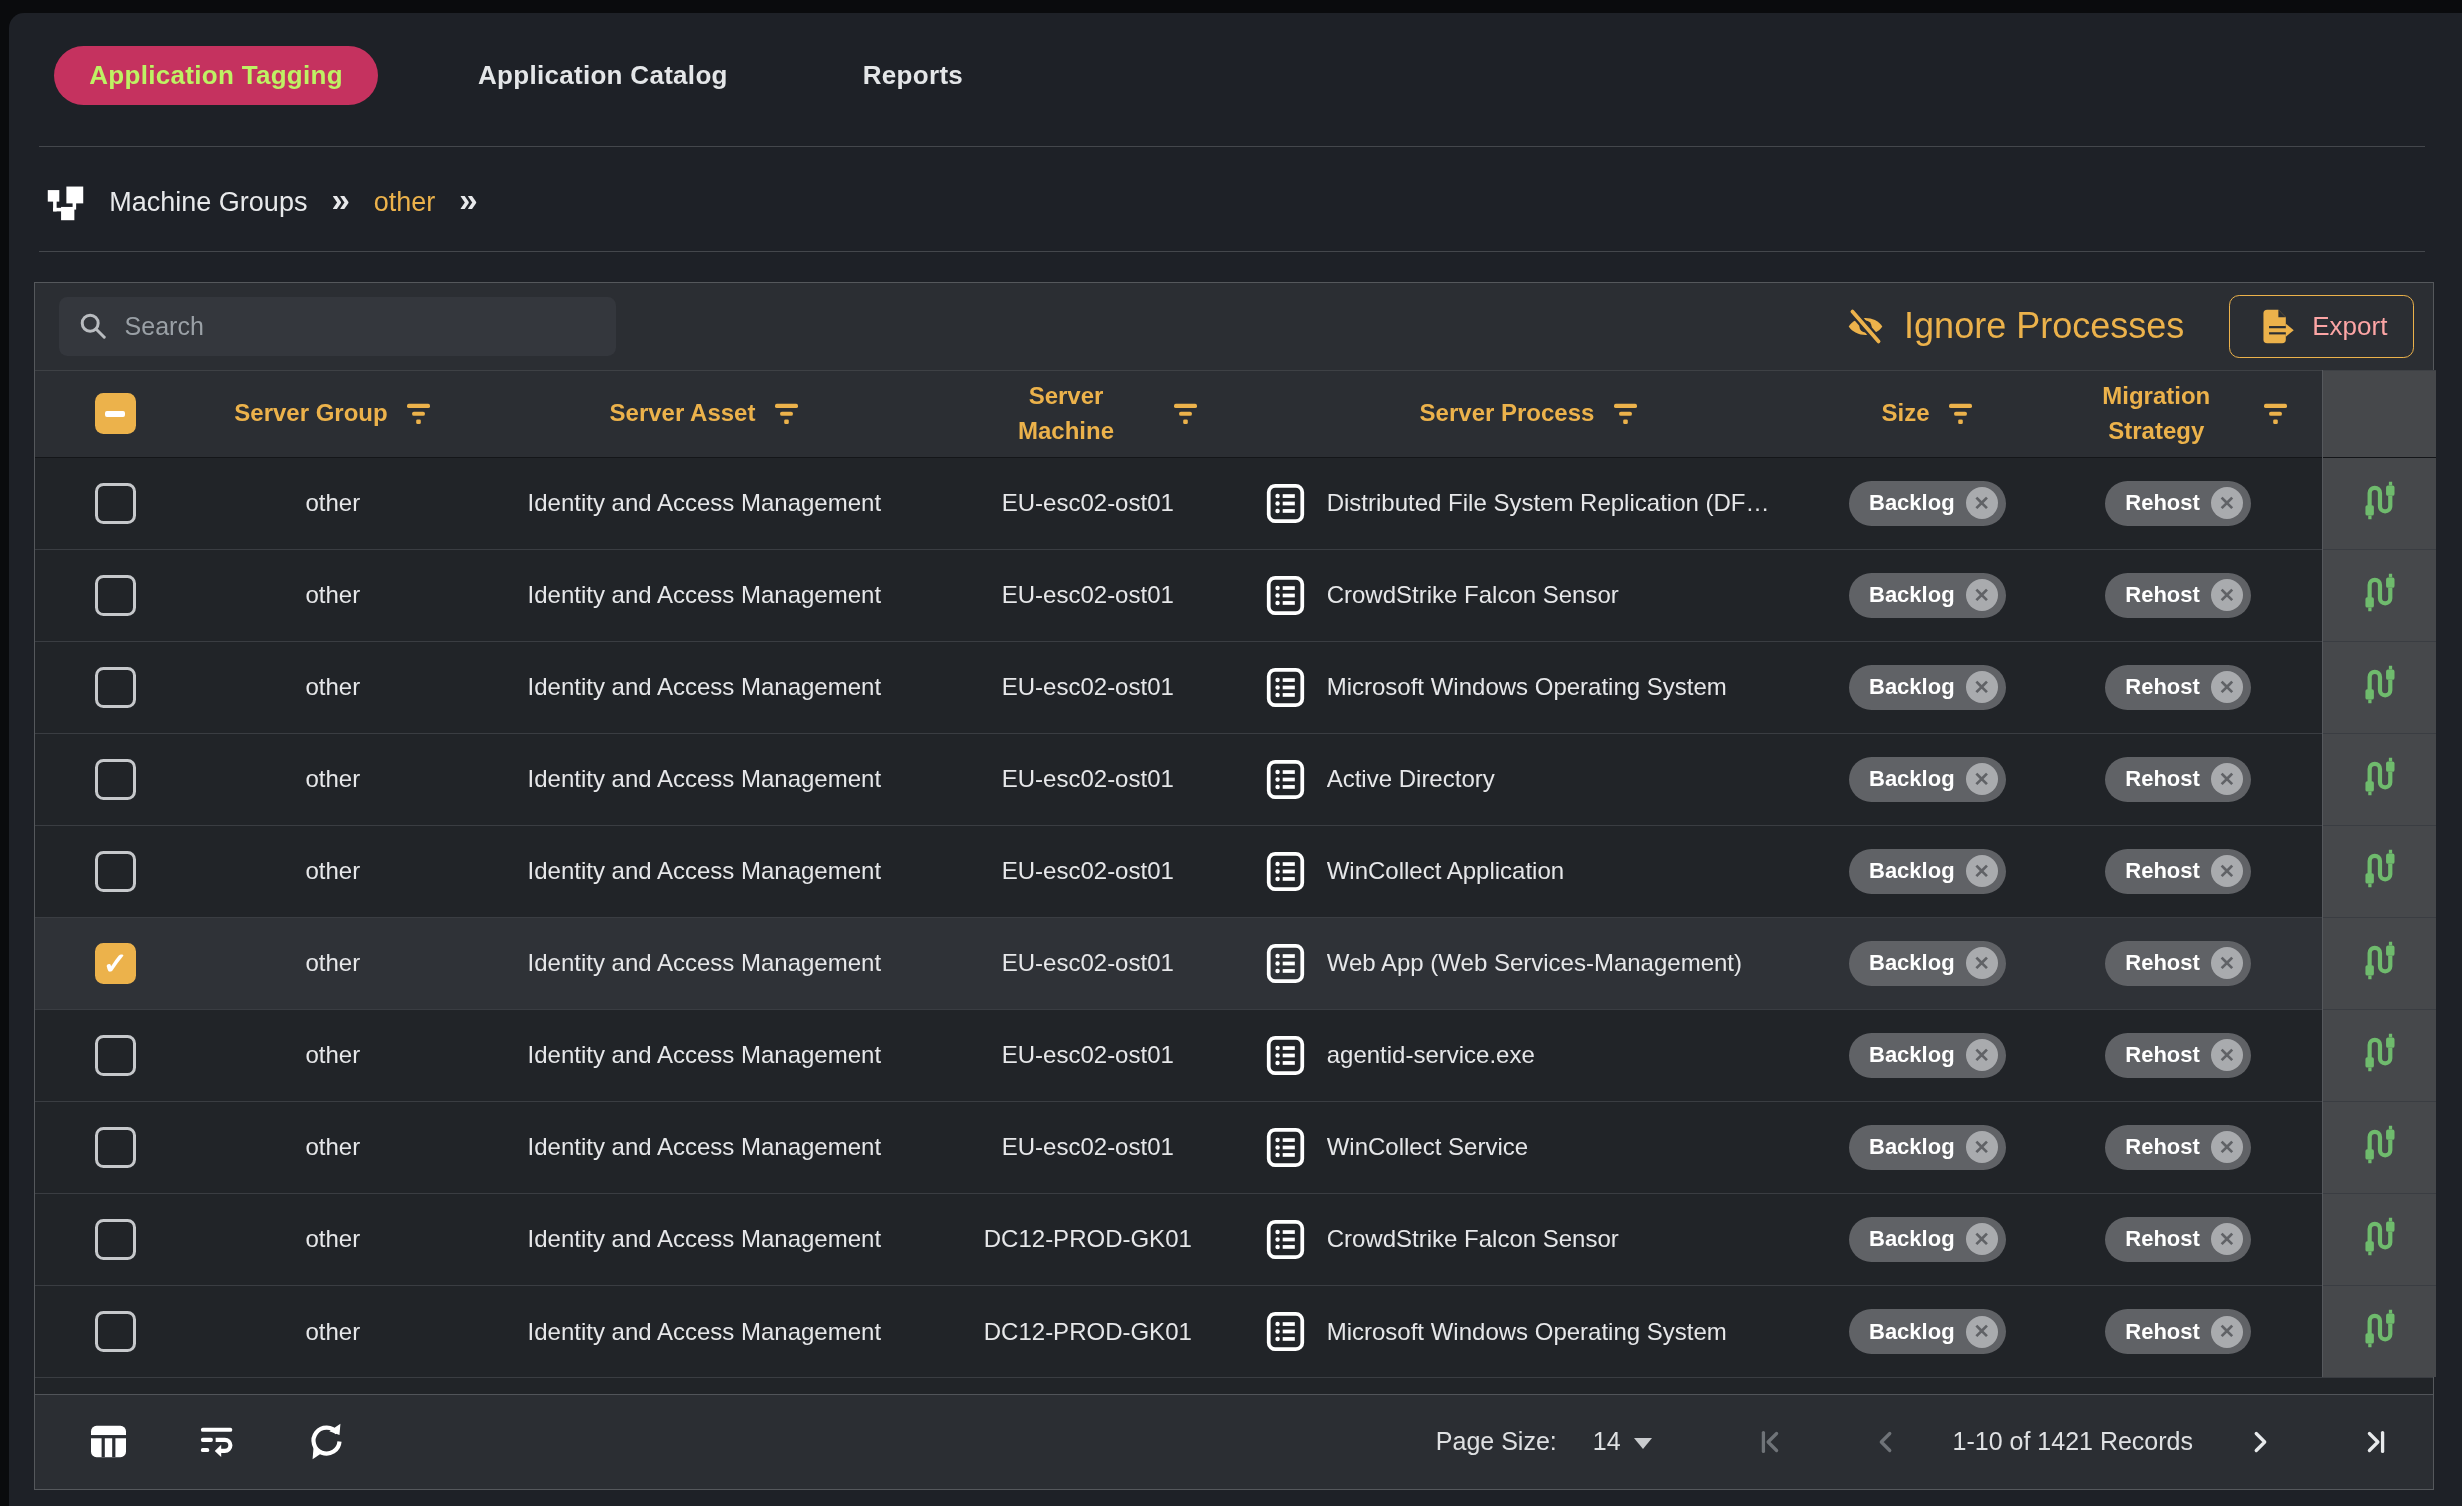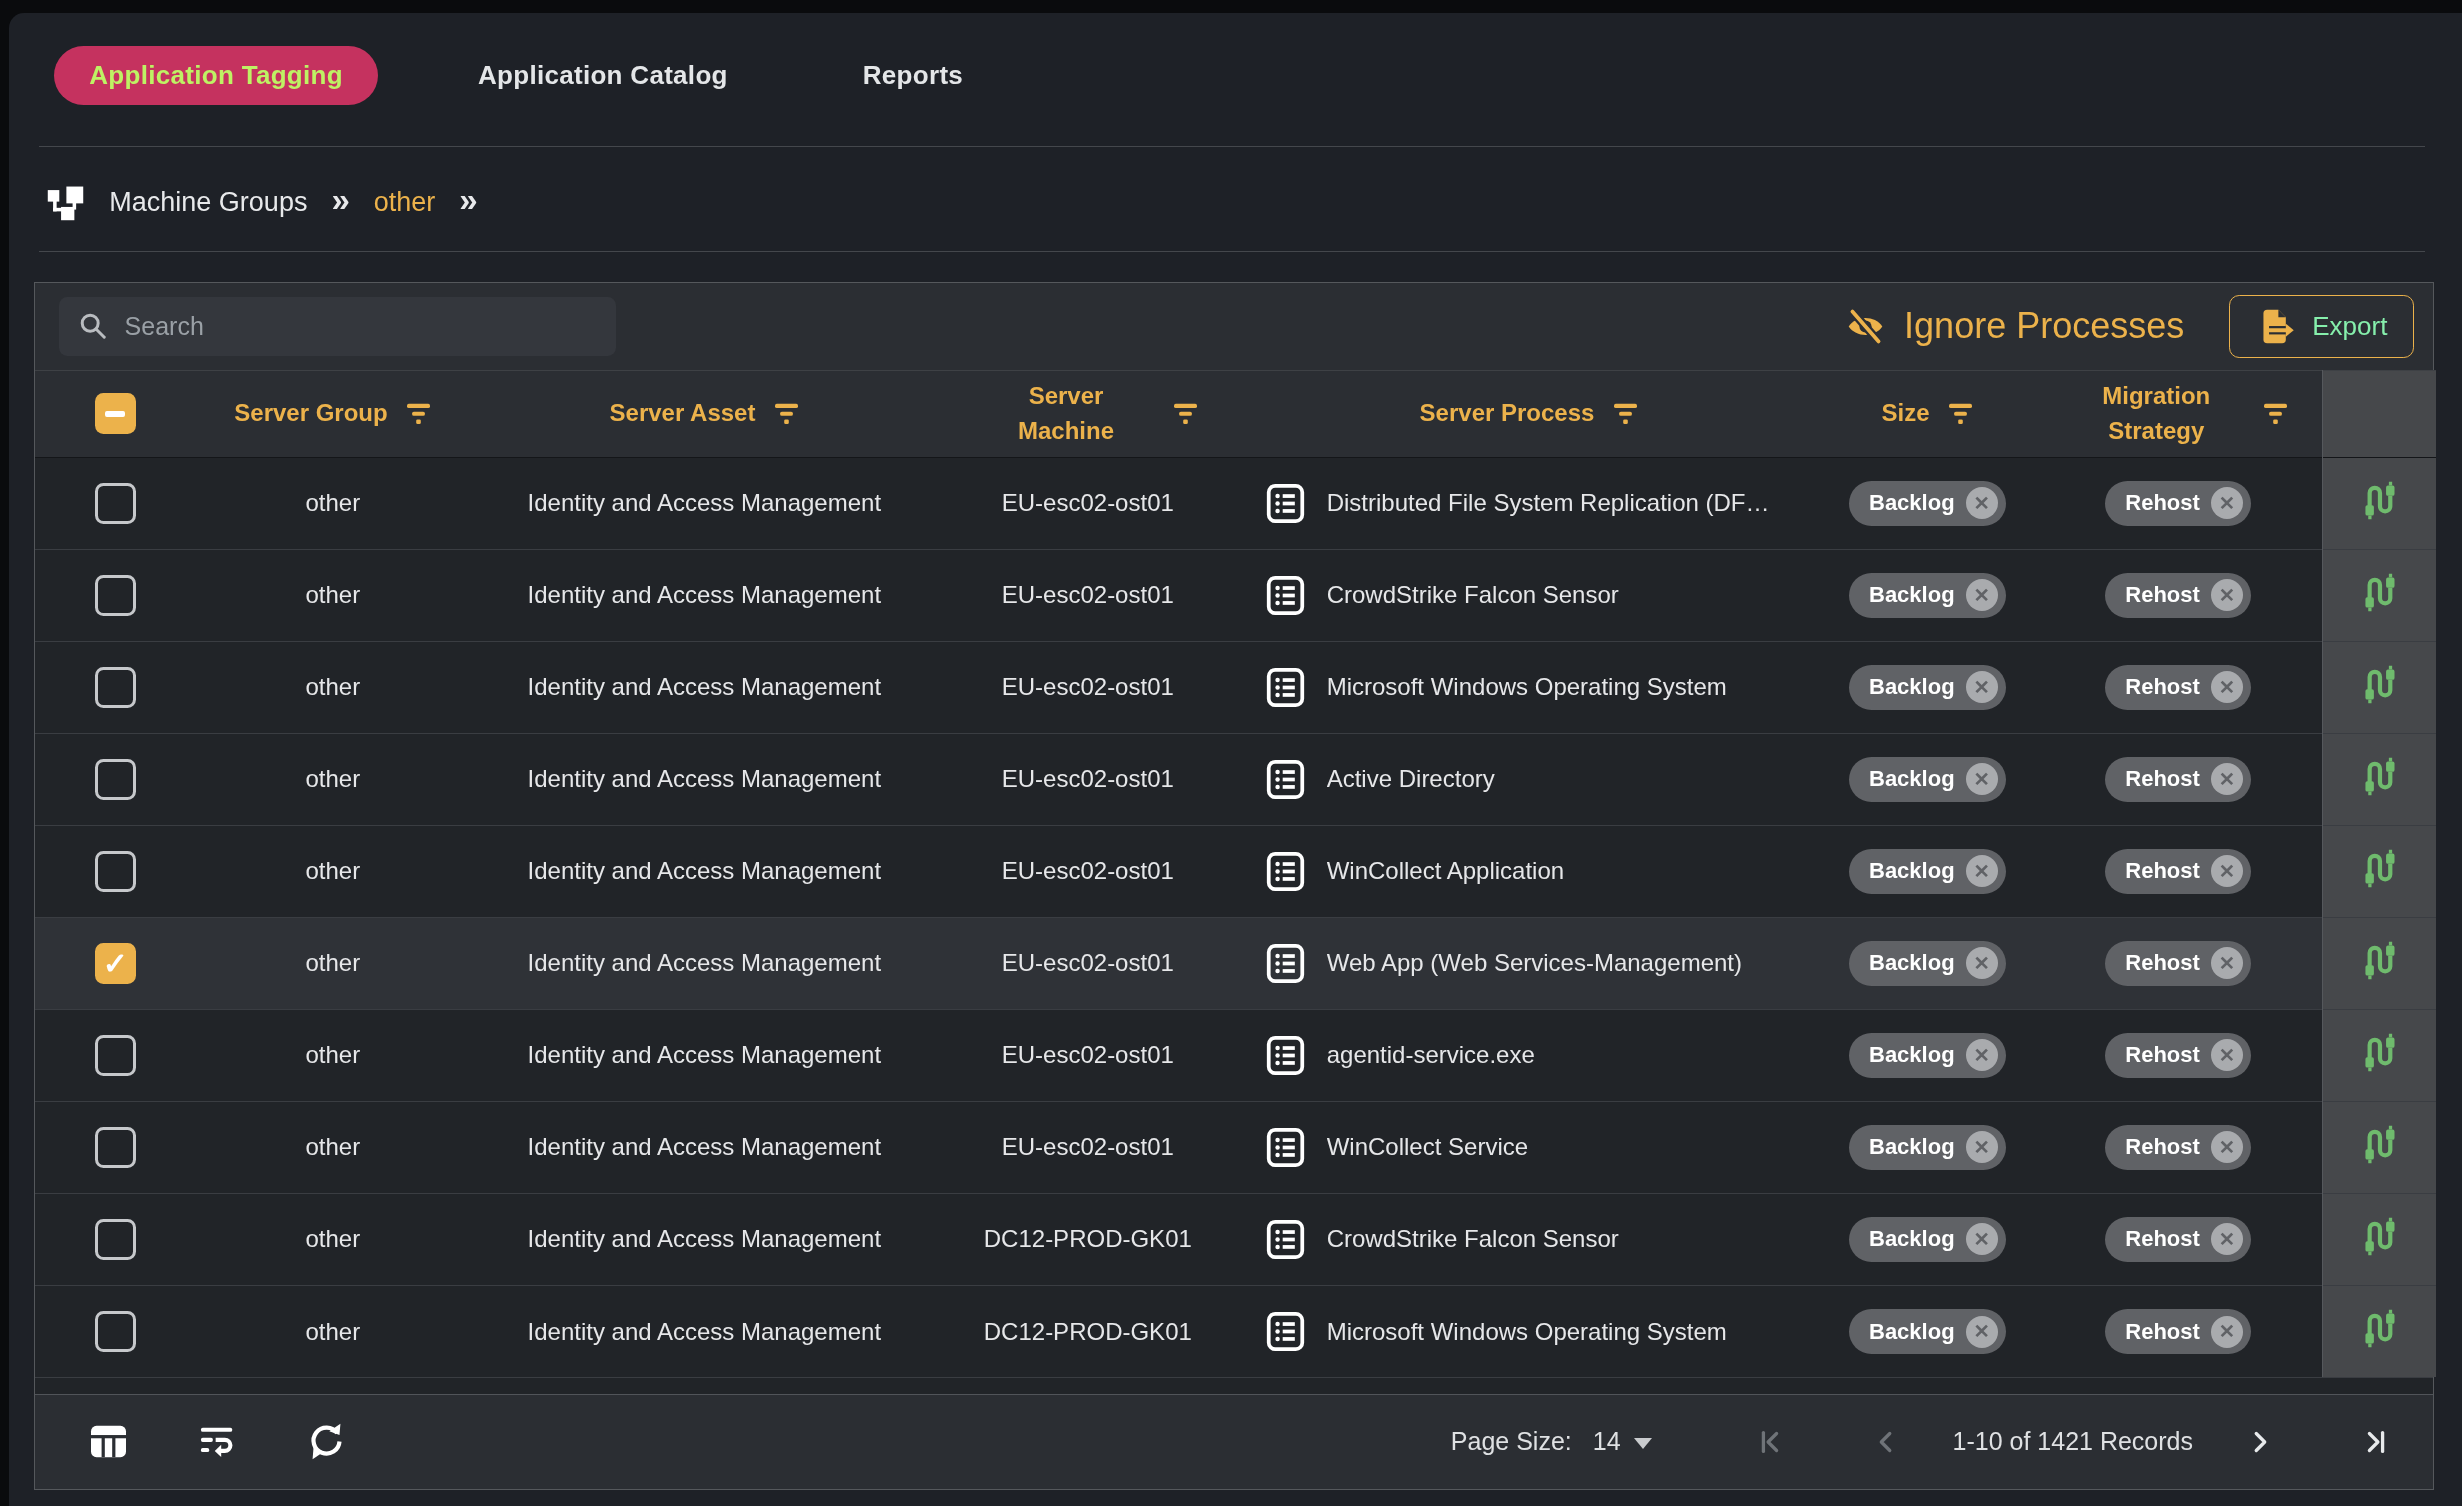--- a/index.html
+++ b/index.html
@@ -26,21 +26,21 @@
   .grid-wrap { margin:30px 28px 0 25px; border:0.9px solid #55585c; background:#212428; }
 
   
   .toolbar { height:87px; background:#2b2e33; display:flex; align-items:center; padding:0 18.6px 0 24px; }
   .search-box { width:557px; height:59px; background:#34373d; border-radius:8.4px; display:flex; align-items:center; gap:16.7px; padding:0 18.6px; }
   .search-box svg { flex:0 0 auto; }
   .search-box input { flex:1; background:transparent; border:none; outline:none; font-size:25px; color:#fca5a5; font-family:"Liberation Sans", sans-serif; }
   .search-box input::placeholder { color:#9aa0a6; }
   .tb-spacer { flex:1; }
   .ignore-btn { display:flex; align-items:center; gap:16.7px; color:#ecb24b; font-size:36px; font-weight:500; cursor:pointer; }
-  .export-btn { margin-left:45px; height:63px; border:1.9px solid #ecb24b; border-radius:10.2px; display:flex; align-items:center; gap:15px; padding:0 26px; color:#86efac; font-size:26px; font-weight:500; cursor:pointer; background:transparent; }
+  .export-btn { margin-left:45px; height:63px; border:1.9px solid #ecb24b; border-radius:10.2px; display:flex; align-items:center; gap:15px; padding:0 26px; color:#fca5a5; font-size:26px; font-weight:500; cursor:pointer; background:transparent; }
 
   
   table { width:100%; border-collapse:collapse; table-layout:fixed; }
   thead tr { height:87px; background:#2b2e33; border-top:0.9px solid #3e4145; border-bottom:1.9px solid #141619; }
   th { color:#ecb24b; font-size:24px; font-weight:600; vertical-align:middle; }
   .th-inner { display:flex; align-items:center; justify-content:center; gap:18.6px; line-height:1.45; }
   .th-label { max-width:176px; }
   .th-label.wide { max-width:none; }
   tbody tr { height:92px; background:#212428; border-top:0.9px solid #3a3d42; }
   tbody tr:first-child { border-top:none; }
@@ -62,21 +62,21 @@
   .chip-x { width:32px; height:32px; border-radius:50%; background:#a9abae; color:#606266; font-size:19.5px; font-weight:700; display:flex; align-items:center; justify-content:center; }
 
   .filler { height:16.7px; background:#212428; border-top:0.9px solid #3a3d42; }
 
   
   .gfooter { height:95px; background:#2b2e33; border-top:0.9px solid #515459; display:flex; align-items:center; padding:0 41px 0 54px; }
   .f-icons { display:flex; align-items:center; gap:71px; }
   .f-icon { cursor:pointer; display:flex; }
   .f-spacer { flex:1; }
   .f-right { display:flex; align-items:center; color:#dfe1e3; font-size:25px; }
-  .ps-label { margin-right:21px; }
+  .ps-label { margin-right:36px; }
   .ps-select { display:flex; align-items:center; gap:13px; cursor:pointer; }
   .caret { width:0; height:0; border-left:9.3px solid transparent; border-right:9.3px solid transparent; border-top:11px solid #c9cbce; margin-top:3.7px; }
   .pg-btn { cursor:pointer; display:flex; align-items:center; }
   .pg-first { margin-left:102px; }
   .pg-prev { margin-left:84px; }
   .records { margin-left:51px; }
   .pg-next { margin-left:51px; }
   .pg-last { margin-left:84px; }
 </style>
 </head>

